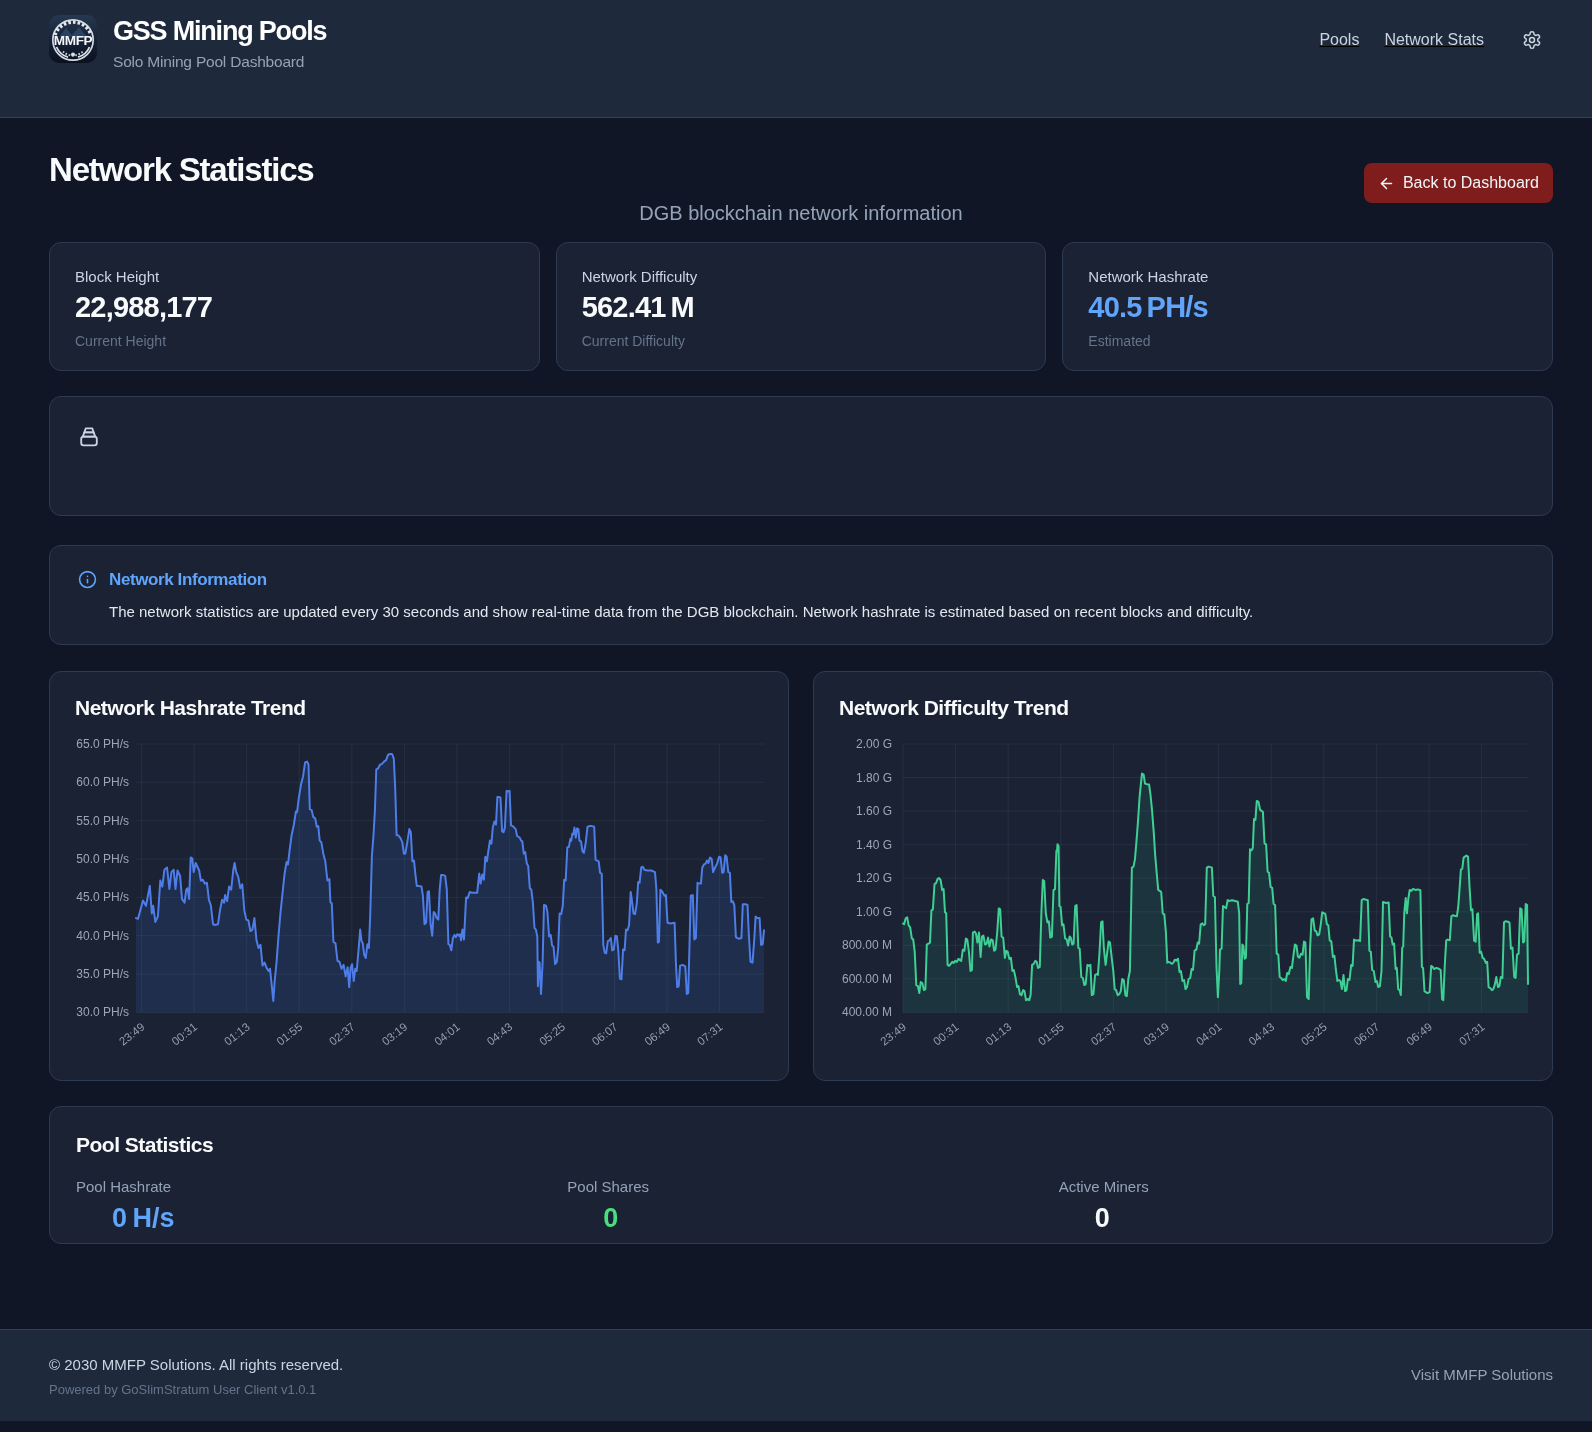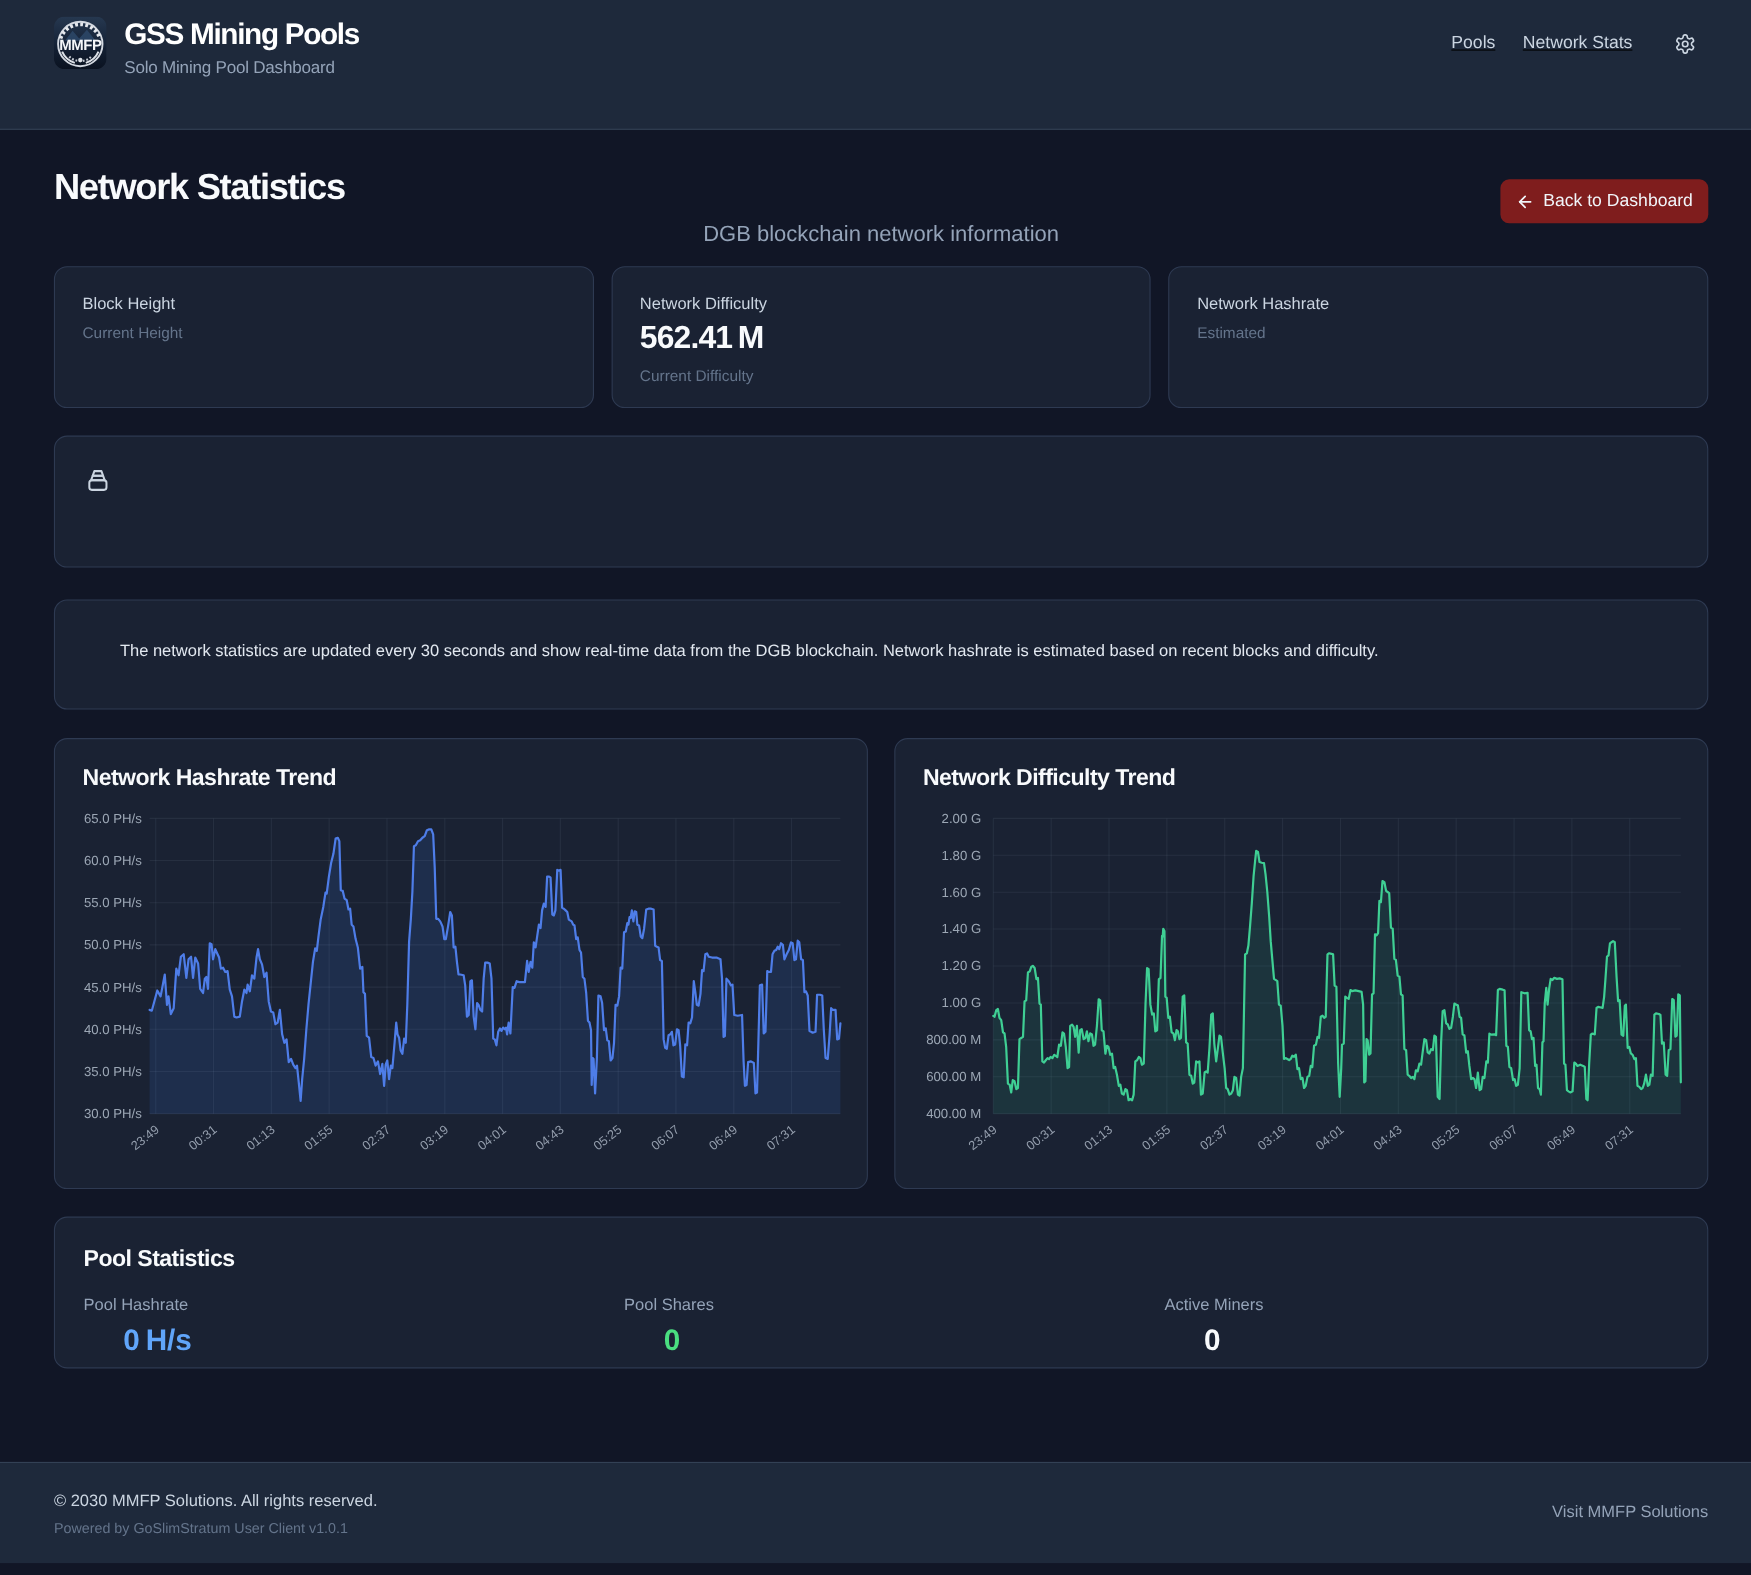--- a/index.html
+++ b/index.html
@@ -92,40 +92,50 @@
     <h2>Network Statistics</h2>
     <div class="sub">DGB blockchain network information</div>
     <div class="backbtn"><svg width="17" height="17" viewBox="0 0 24 24" fill="none" stroke="#f1f5f9" stroke-width="2.2" stroke-linecap="round" stroke-linejoin="round">
           <path d="M19 12H5"></path>
           <path d="m12 19-7-7 7-7"></path>
         </svg>Back to Dashboard</div>
   </div>
   <div class="statrow">
     <div class="card stat">
       <div class="lab">Block Height</div>
+      <div class="val">22,988,177</div>
       <div class="sub">Current Height</div>
     </div>
     <div class="card stat">
       <div class="lab">Network Difficulty</div>
       <div class="val">562.41 M</div>
       <div class="sub">Current Difficulty</div>
     </div>
     <div class="card stat">
       <div class="lab">Network Hashrate</div>
+      <div class="val blue">40.5 PH/s</div>
       <div class="sub">Estimated</div>
     </div>
   </div>
   <div class="card hashcard">
     <svg class="icon" viewBox="0 0 24 24" fill="none" stroke="#cbd5e1" stroke-width="2" stroke-linecap="round" stroke-linejoin="round">
       <path d="M8.5 2.5 h7 l1.6 4.5 h-10.2 z"></path>
       <path d="M6.9 7 h10.2 l1.7 4.6 h-13.6 z"></path>
       <rect x="3.5" y="11.6" width="17" height="9.5" rx="2.5"></rect>
     </svg>
   </div>
   <div class="card infocard">
+    <div class="row">
+      <svg class="icon" viewBox="0 0 24 24" fill="none" stroke="#60a5fa" stroke-width="2" stroke-linecap="round" stroke-linejoin="round">
+        <circle cx="12" cy="12" r="10"></circle>
+          <path d="M12 16v-4"></path>
+          <path d="M12 8h.01"></path>
+      </svg>
+      <div class="t">Network Information</div>
+    </div>
     <div class="body">The network statistics are updated every 30 seconds and show real-time data from the DGB blockchain. Network hashrate is estimated based on recent blocks and difficulty.</div>
   </div>
   <div class="chartrow">
     <div class="card chartcard">
       <div class="t">Network Hashrate Trend</div>
       <svg width="740" height="410" viewBox="0 0 740 410" style="position:absolute;left:0;top:0">
           <line x1="86" y1="72.0" x2="714" y2="72.0" stroke="rgba(148,163,184,0.10)" stroke-width="1"></line>
           <line x1="86" y1="110.3" x2="714" y2="110.3" stroke="rgba(148,163,184,0.10)" stroke-width="1"></line>
           <line x1="86" y1="148.7" x2="714" y2="148.7" stroke="rgba(148,163,184,0.10)" stroke-width="1"></line>
           <line x1="86" y1="187.0" x2="714" y2="187.0" stroke="rgba(148,163,184,0.10)" stroke-width="1"></line>

